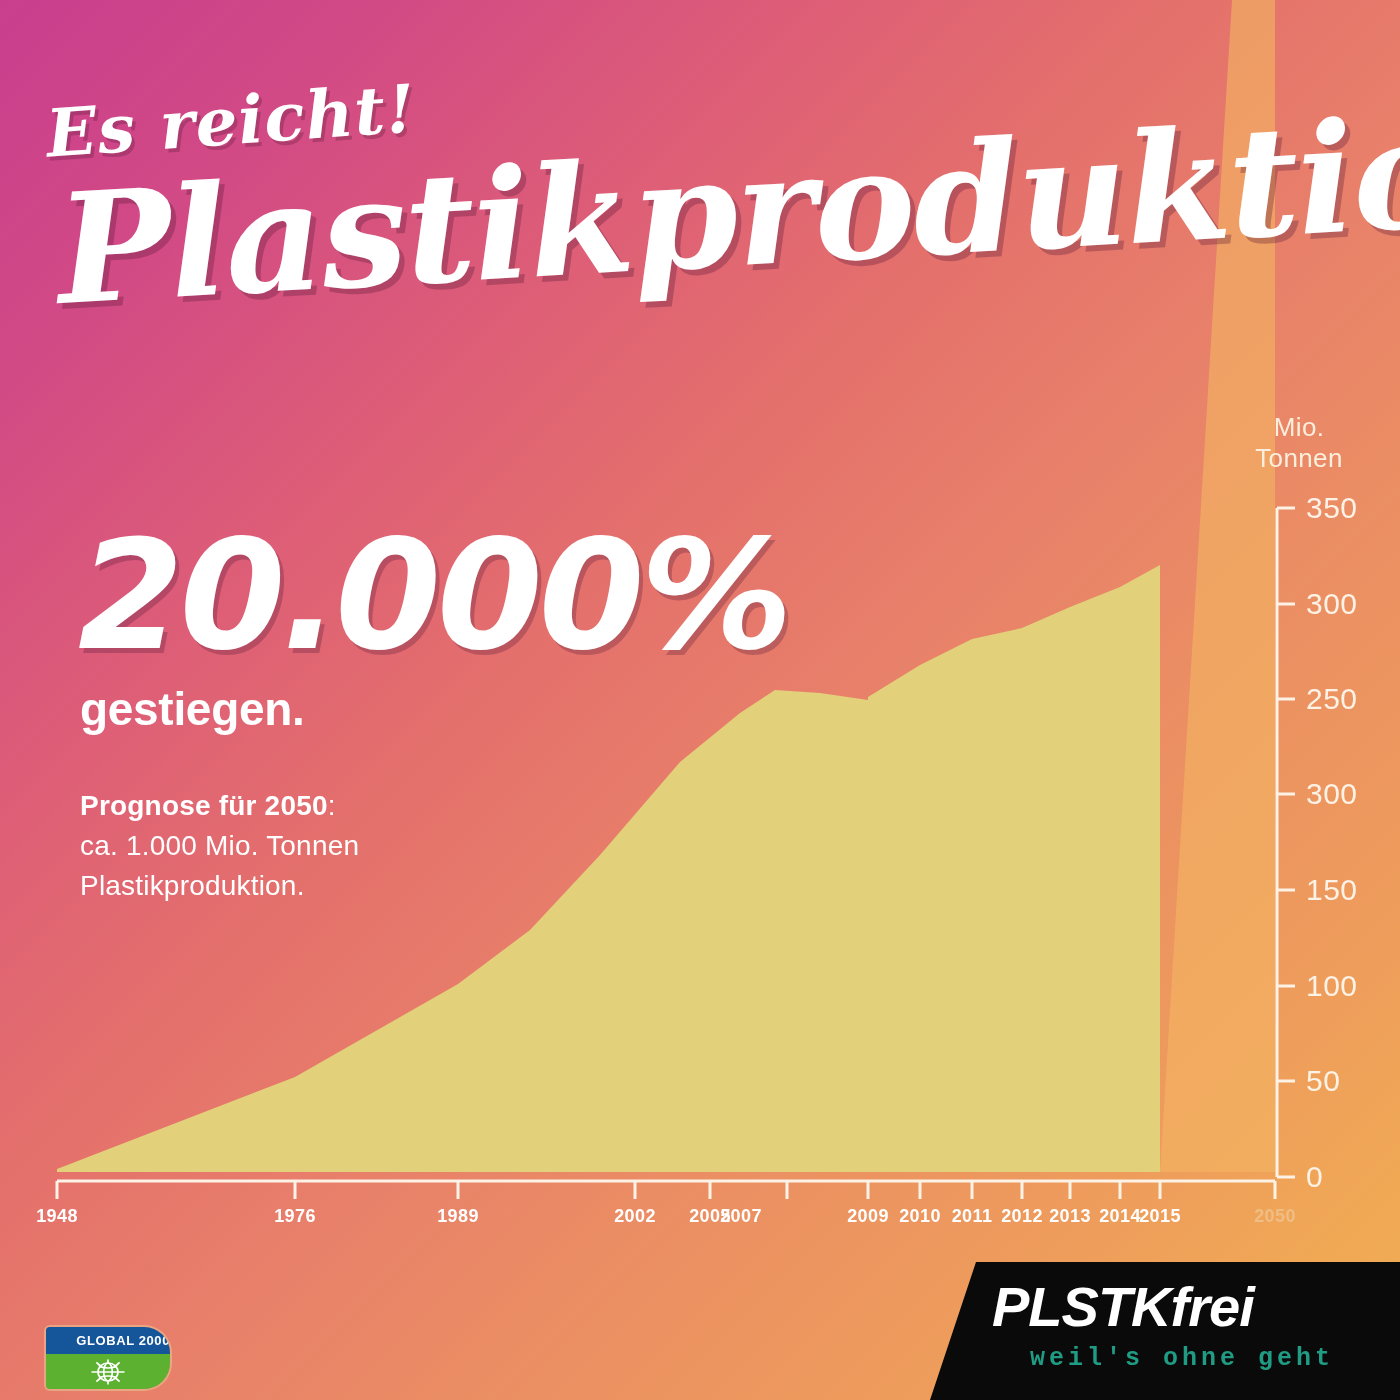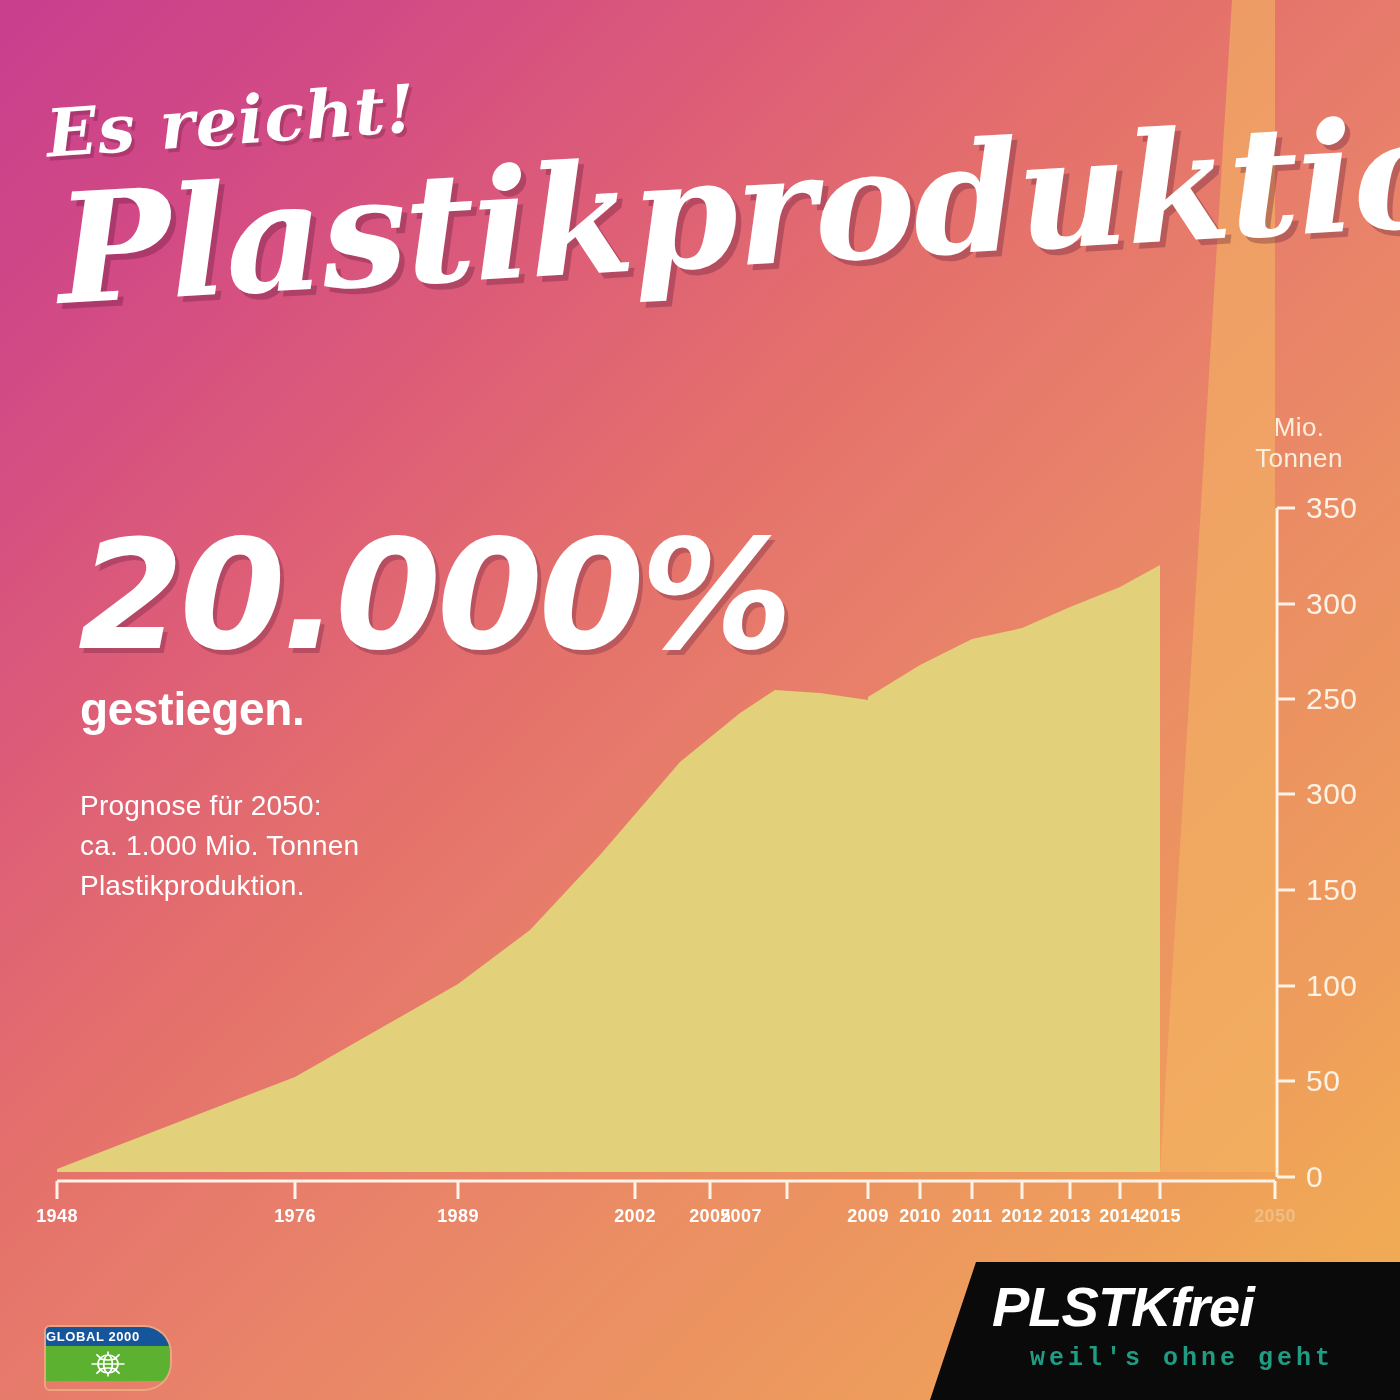--- a/index.html
+++ b/index.html
@@ -79,21 +79,21 @@
   }
 
   
   .prognose{
     position:absolute;left:80px;top:786px;
     font-family:"Liberation Sans",sans-serif;
     font-size:28px;line-height:1.42;
     color:#ffffff;
     letter-spacing:.2px;
   }
-  .prognose .pg-strong{font-weight:400;margin-top:47px;}
+  .prognose .pg-strong{font-weight:700;margin-top:47px;}
   .prognose div{white-space:nowrap;}
 
   
   .y-unit{
     position:absolute;right:46px;top:412px;
     width:110px;
     text-align:center;
     font-family:"Liberation Sans",sans-serif;
     font-size:26px;line-height:1.18;
     color:#fceedd;
@@ -120,22 +120,22 @@
 
   
   .g2000{
     position:absolute;left:46px;top:1327px;
     width:124px;height:62px;
     border-radius:4px 26px 26px 4px;
     overflow:hidden;
     box-shadow:0 0 0 2px rgba(235,200,150,.55);
   }
   .g2000-top{
-    height:19px;background:#15559a;
-    display:flex;align-items:center;justify-content:flex-start;
+    height:27px;background:#15559a;
+    display:flex;align-items:center;justify-content:flex-end;
   }
   .g2000-top span{
     font-family:"Liberation Sans",sans-serif;
     font-weight:700;font-size:13px;color:#fff;
     letter-spacing:.6px;
   }
   .g2000-bot{
     height:35px;background:#5db130;
     display:flex;align-items:center;justify-content:center;
   }

